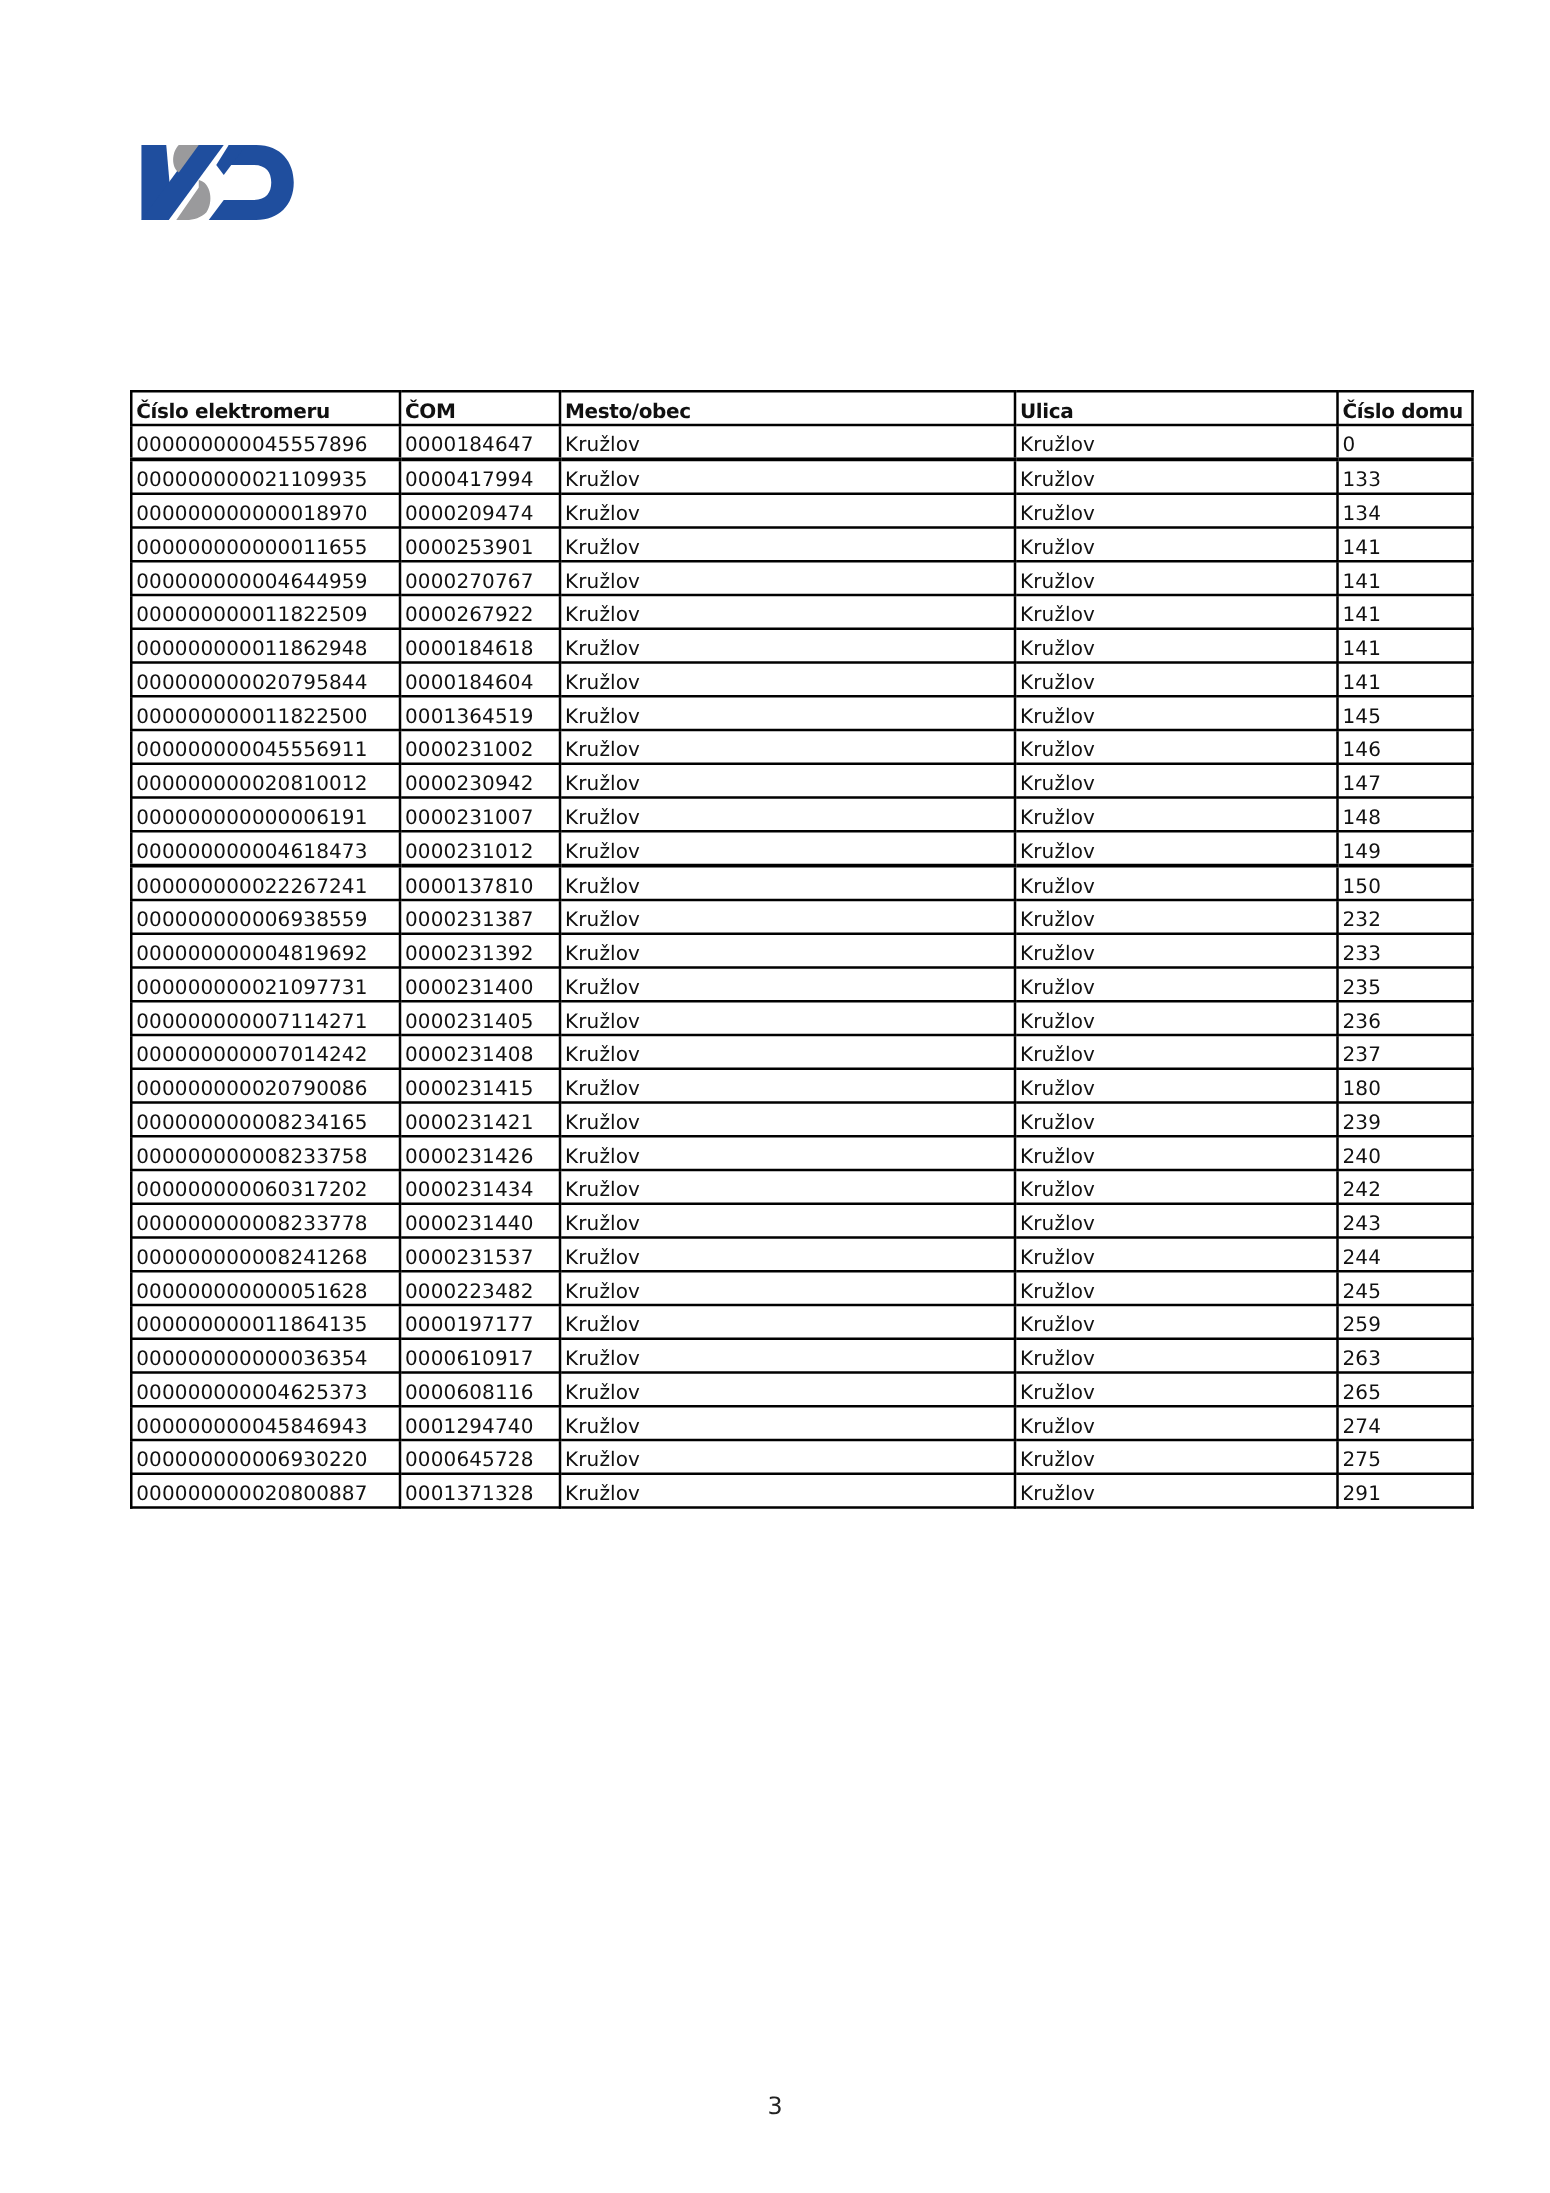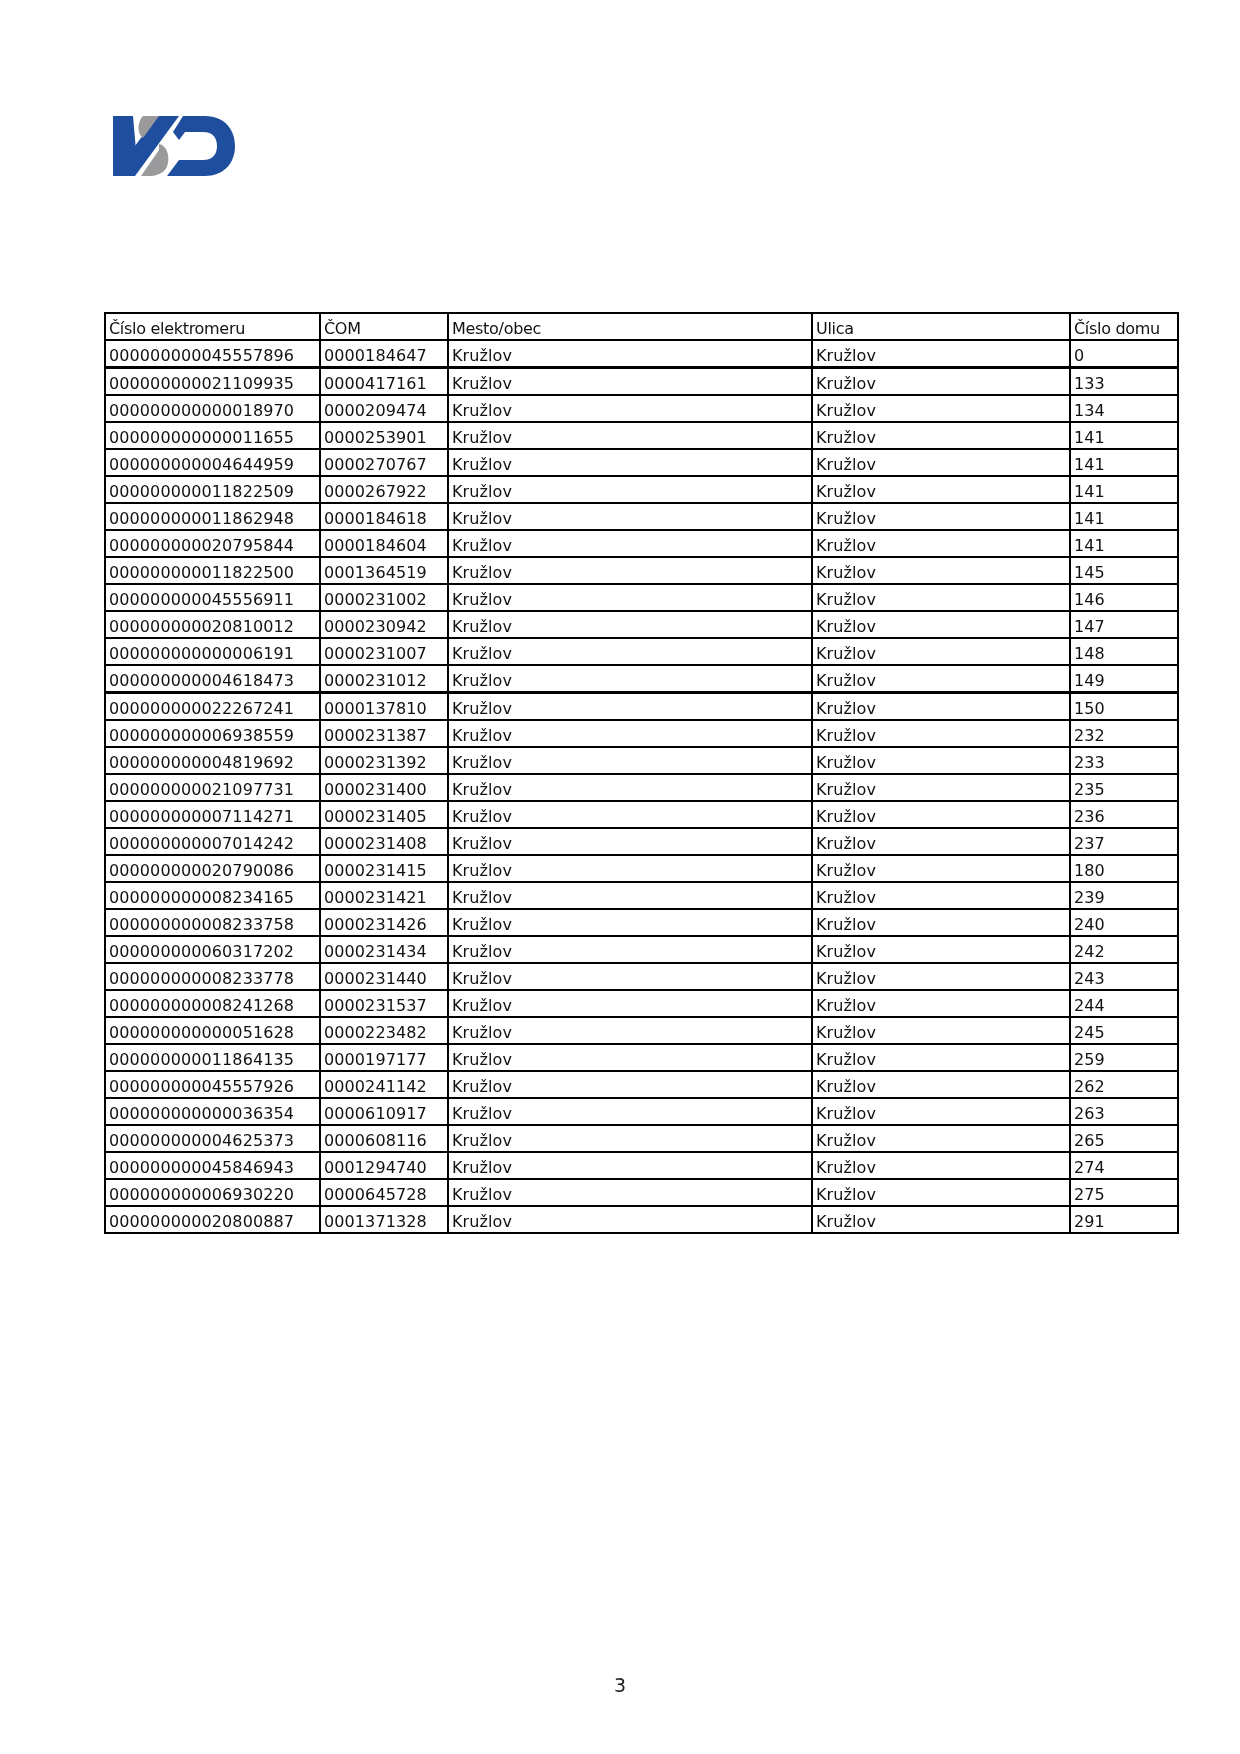--- a/index.html
+++ b/index.html
@@ -5,21 +5,21 @@
     html, body { margin: 0; padding: 0; background: #ffffff; }
     body { width: 1240px; height: 1754px; position: relative; overflow: hidden;
            font-family: "DejaVu Sans", "Liberation Sans", sans-serif; color: #111; }
     .logo { position: absolute; left: 113px; top: 110px; width: 124px; height: 72px; }
     .meter-table { position: absolute; left: 104px; top: 312px; width: 1073px;
                    border-collapse: collapse; table-layout: fixed; }
     .meter-table th, .meter-table td {
       border: 2px solid #000; height: 23px; padding: 2px 0 0 3px;
       font-size: 16px; line-height: 21px; text-align: left; white-space: nowrap;
       overflow: hidden; vertical-align: bottom; }
-    .meter-table th { font-weight: normal; font-size: 16px; letter-spacing: -0.3px; }
+    .meter-table th { font-weight: bold; font-size: 16px; letter-spacing: -0.3px; }
     .meter-table td { font-weight: normal; letter-spacing: 0.1px; }
     .meter-table tr.thick td { border-bottom-width: 3px; }
     .page-number { position: absolute; left: 0; width: 1240px; top: 1674px;
                    text-align: center; font-size: 19px; color: #222; }
   </style>
 </head>
 <body>
 
 <div class="logo">
   <svg width="124" height="72" viewBox="0 0 124 72">
@@ -56,21 +56,21 @@
   <tbody id="table-body">
       <tr class="thick">
         <td>000000000045557896</td>
         <td>0000184647</td>
         <td>Kružlov</td>
         <td>Kružlov</td>
         <td>0</td>
       </tr>
       <tr>
         <td>000000000021109935</td>
-        <td>0000417161</td>
+        <td>0000417994</td>
         <td>Kružlov</td>
         <td>Kružlov</td>
         <td>133</td>
       </tr>
       <tr>
         <td>000000000000018970</td>
         <td>0000209474</td>
         <td>Kružlov</td>
         <td>Kružlov</td>
         <td>134</td>
@@ -237,27 +237,20 @@
         <td>245</td>
       </tr>
       <tr>
         <td>000000000011864135</td>
         <td>0000197177</td>
         <td>Kružlov</td>
         <td>Kružlov</td>
         <td>259</td>
       </tr>
       <tr>
-        <td>000000000045557926</td>
-        <td>0000241142</td>
-        <td>Kružlov</td>
-        <td>Kružlov</td>
-        <td>262</td>
-      </tr>
-      <tr>
         <td>000000000000036354</td>
         <td>0000610917</td>
         <td>Kružlov</td>
         <td>Kružlov</td>
         <td>263</td>
       </tr>
       <tr>
         <td>000000000004625373</td>
         <td>0000608116</td>
         <td>Kružlov</td>

